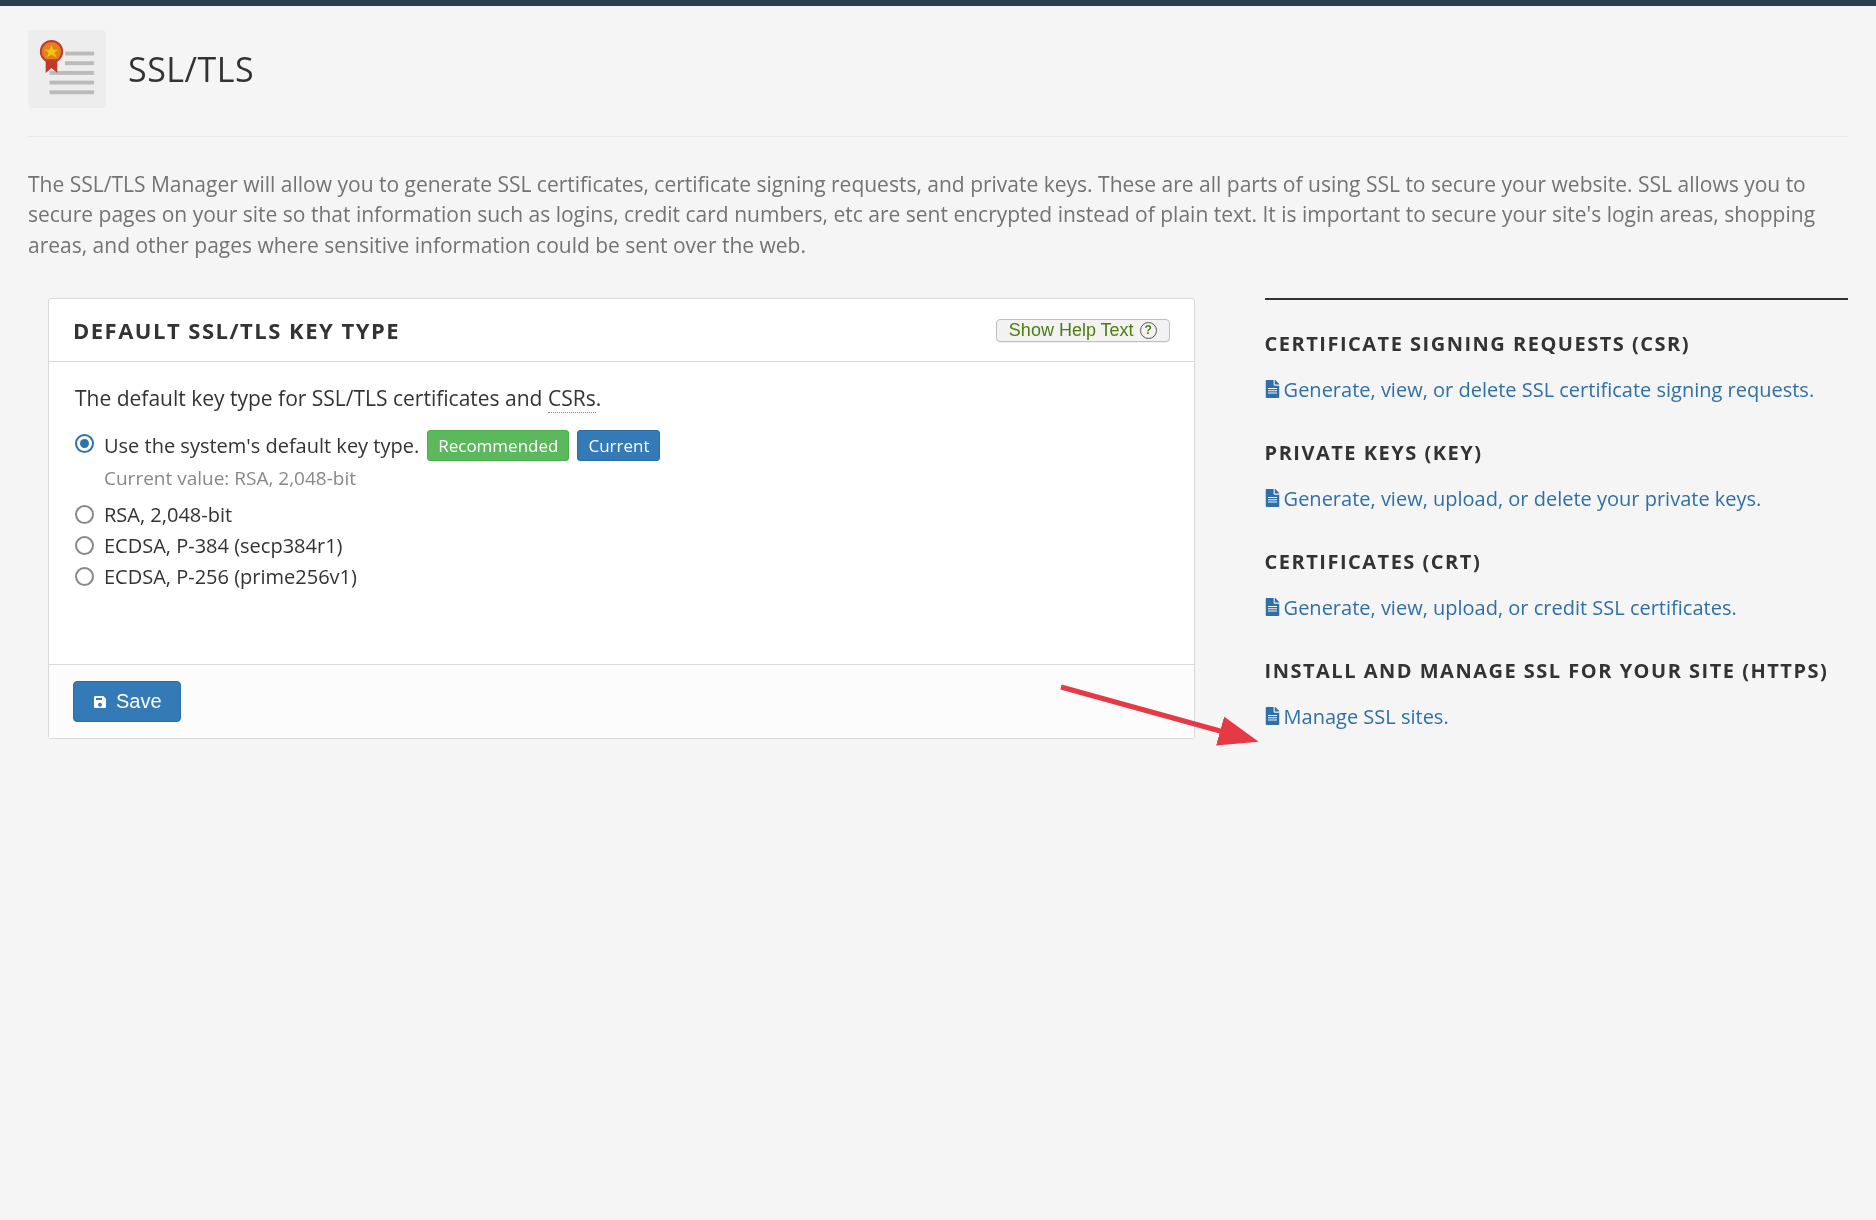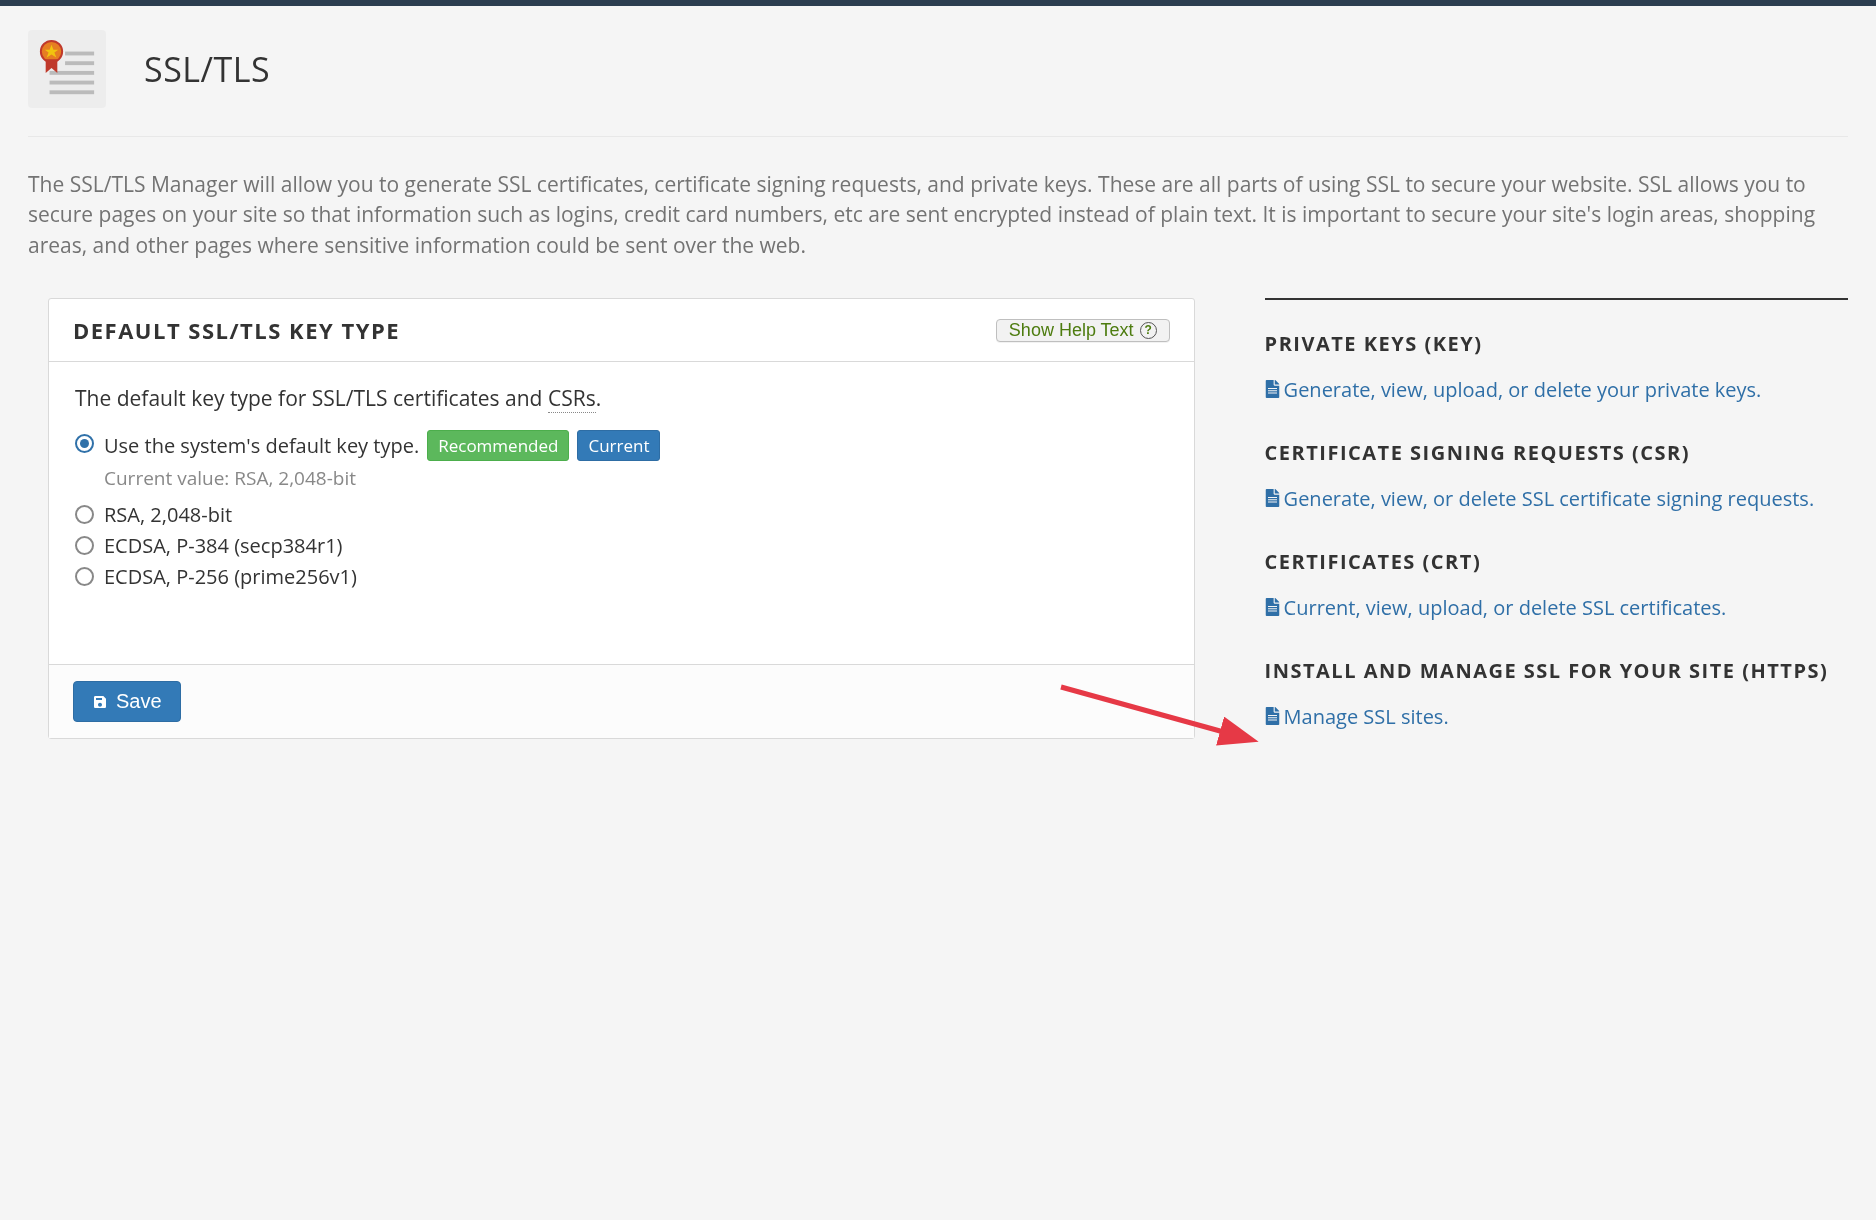--- a/index.html
+++ b/index.html
@@ -11,21 +11,21 @@
   .topbar {
     height: 6px;
     background: #2c3e50;
   }
   .page {
     padding: 0 28px 40px 28px;
   }
   .page-header {
     display: flex;
     align-items: center;
-    gap: 38px;
+    gap: 22px;
     padding: 24px 0 28px 0;
     border-bottom: 1px solid #e8e8e8;
     margin-bottom: 32px;
   }
   .app-icon {
     width: 78px;
     height: 78px;
     background: #ededed;
     border-radius: 4px;
     display: flex;
@@ -292,43 +292,43 @@
             <span>Save</span>
           </button>
         </div>
 
       </div>
     </div>
 
     <div class="right-col">
 
       <div class="side-section">
+        <div class="side-heading">CERTIFICATE SIGNING REQUESTS (CSR)</div>
+        <a href="#" class="side-link">
+          <svg class="file-icon" width="15" height="18" viewBox="0 0 384 512" fill="#2f6fa7">
+              <path d="M224 136V0H24C10.7 0 0 10.7 0 24v464c0 13.3 10.7 24 24 24h336c13.3 0 24-10.7 24-24V160H248c-13 0-24-11-24-24zM64 224h256v32H64v-32zm0 64h256v32H64v-32zm0 64h256v32H64v-32zM384 121.9V128H256V0h6.1c6.4 0 12.5 2.5 17 7l97.9 98c4.5 4.5 7 10.6 7 16.9z"></path>
+            </svg><span>Generate, view, or delete SSL certificate signing requests.</span>
+        </a>
+      </div>
+
+      <div class="side-section">
         <div class="side-heading">PRIVATE KEYS (KEY)</div>
         <a href="#" class="side-link">
           <svg class="file-icon" width="15" height="18" viewBox="0 0 384 512" fill="#2f6fa7">
               <path d="M224 136V0H24C10.7 0 0 10.7 0 24v464c0 13.3 10.7 24 24 24h336c13.3 0 24-10.7 24-24V160H248c-13 0-24-11-24-24zM64 224h256v32H64v-32zm0 64h256v32H64v-32zm0 64h256v32H64v-32zM384 121.9V128H256V0h6.1c6.4 0 12.5 2.5 17 7l97.9 98c4.5 4.5 7 10.6 7 16.9z"></path>
             </svg><span>Generate, view, upload, or delete your private keys.</span>
         </a>
       </div>
 
       <div class="side-section">
-        <div class="side-heading">CERTIFICATE SIGNING REQUESTS (CSR)</div>
-        <a href="#" class="side-link">
-          <svg class="file-icon" width="15" height="18" viewBox="0 0 384 512" fill="#2f6fa7">
-              <path d="M224 136V0H24C10.7 0 0 10.7 0 24v464c0 13.3 10.7 24 24 24h336c13.3 0 24-10.7 24-24V160H248c-13 0-24-11-24-24zM64 224h256v32H64v-32zm0 64h256v32H64v-32zm0 64h256v32H64v-32zM384 121.9V128H256V0h6.1c6.4 0 12.5 2.5 17 7l97.9 98c4.5 4.5 7 10.6 7 16.9z"></path>
-            </svg><span>Generate, view, or delete SSL certificate signing requests.</span>
-        </a>
-      </div>
-
-      <div class="side-section">
         <div class="side-heading">CERTIFICATES (CRT)</div>
         <a href="#" class="side-link">
           <svg class="file-icon" width="15" height="18" viewBox="0 0 384 512" fill="#2f6fa7">
               <path d="M224 136V0H24C10.7 0 0 10.7 0 24v464c0 13.3 10.7 24 24 24h336c13.3 0 24-10.7 24-24V160H248c-13 0-24-11-24-24zM64 224h256v32H64v-32zm0 64h256v32H64v-32zm0 64h256v32H64v-32zM384 121.9V128H256V0h6.1c6.4 0 12.5 2.5 17 7l97.9 98c4.5 4.5 7 10.6 7 16.9z"></path>
-            </svg><span>Current, view, upload, or delete SSL certificates.</span>
+            </svg><span>Generate, view, upload, or credit SSL certificates.</span>
         </a>
       </div>
 
       <div class="side-section" style="position:relative;">
         <div class="side-heading">INSTALL AND MANAGE SSL FOR YOUR SITE (HTTPS)</div>
         <a href="#" class="side-link">
           <svg class="file-icon" width="15" height="18" viewBox="0 0 384 512" fill="#2f6fa7">
               <path d="M224 136V0H24C10.7 0 0 10.7 0 24v464c0 13.3 10.7 24 24 24h336c13.3 0 24-10.7 24-24V160H248c-13 0-24-11-24-24zM64 224h256v32H64v-32zm0 64h256v32H64v-32zm0 64h256v32H64v-32zM384 121.9V128H256V0h6.1c6.4 0 12.5 2.5 17 7l97.9 98c4.5 4.5 7 10.6 7 16.9z"></path>
             </svg><span>Manage SSL sites.</span>
         </a>

